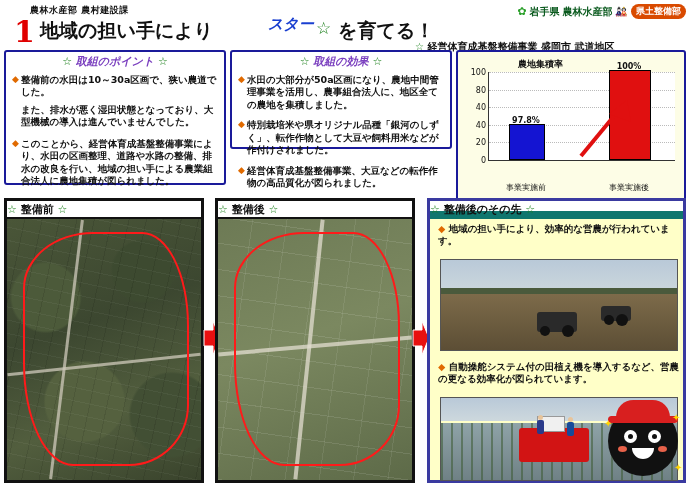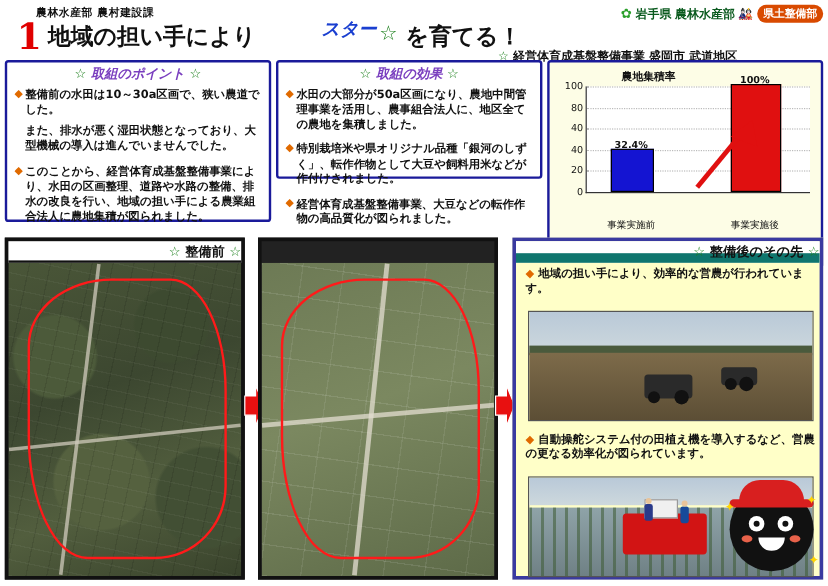--- a/index.html
+++ b/index.html
@@ -116,21 +116,21 @@
 
   
   .ppanel{position:absolute;border:3px solid #111;box-sizing:border-box;background:#222;}
   .p1{left:4px;top:198px;width:200px;height:285px;}
   .p2{left:215px;top:198px;width:200px;height:285px;}
   .p3{left:427px;top:198px;width:259px;height:285px;border-color:#3a3aa0;background:#ffffc8;}
 
   .cap{
     position:absolute;left:0;top:0;width:100%;height:18px;
     background:#fff;border-bottom:2px solid #111;
-    text-align:right;font-size:11px;font-weight:bold;color:#111;
+    text-align:left;font-size:11px;font-weight:bold;color:#111;
     line-height:17px;box-sizing:border-box;
   }
   .cap .st{color:#1a7f1a;}
   .p3 .cap{border-bottom:8px solid #0f766e;}
 
   .aerial{
     position:absolute;left:0;top:18px;right:0;bottom:0;
     overflow:hidden;
   }
   .aerial .base{
@@ -292,21 +292,21 @@
       <div class="gl" style="top:80%"></div>
 
       <span class="ytick" style="top:0%">100</span>
       <span class="ytick" style="top:20%">80</span>
       <span class="ytick" style="top:40%">40</span>
       <span class="ytick" style="top:60%">40</span>
       <span class="ytick" style="top:80%">20</span>
       <span class="ytick" style="top:100%">0</span>
 
       <div class="bar" style="left:20px;width:34px;height:38.5%;background:#1414d2;border:1px solid #000;"></div>
-      <span class="bar-label" style="left:37px;bottom:39.5%;color:#111;">32.4%</span>
+      <span class="bar-label" style="left:37px;bottom:39.5%;color:#111;">97.8%</span>
 
       <div class="bar" style="left:120px;width:40px;height:100%;background:#e01010;border:1px solid #000;"></div>
       <span class="bar-label" style="left:140px;bottom:101%;color:#111;">100%</span>
 
       <svg class="arrow-up" viewBox="0 0 60 62">
         <path d="M6 58 L44 12" stroke="#e01010" stroke-width="4" fill="none"></path>
         <path d="M52 2 L56 24 L34 16 Z" fill="#e01010"></path>
       </svg>
 
       <span class="xlab" style="left:37px">事業実施前</span>
@@ -327,20 +327,25 @@
       <div class="road" style="left:30%;top:0;width:3px;height:100%;transform:rotate(7deg)"></div>
       <div class="redline"></div>
     </div>
   </div>
 
   <svg class="bigarrow a1" viewBox="0 0 18 40">
     <path d="M1 12 L10 12 L10 3 L17 20 L10 37 L10 28 L1 28 Z" fill="#e81010" stroke="#fff" stroke-width="1"></path>
   </svg>
 
   <div class="ppanel p2">
+    <div class="cap">
+      <span class="st">☆</span>
+      <span>整備後</span>
+      <span class="st">☆</span>
+    </div>
     <div class="aerial">
       <div class="base" style="background:linear-gradient(160deg,#6d7a55 0%,#7b8860 45%,#5d6a48 100%)"></div>
       <div class="fieldgrid2"></div>
       <div class="road" style="left:0;top:48%;width:100%;height:4px;background:#e3ded0;transform:rotate(-5deg)"></div>
       <div class="road" style="left:46%;top:0;width:4px;height:100%;background:#e3ded0;transform:rotate(6deg)"></div>
       <div class="redline"></div>
     </div>
   </div>
 
   <svg class="bigarrow a2" viewBox="0 0 18 40">

